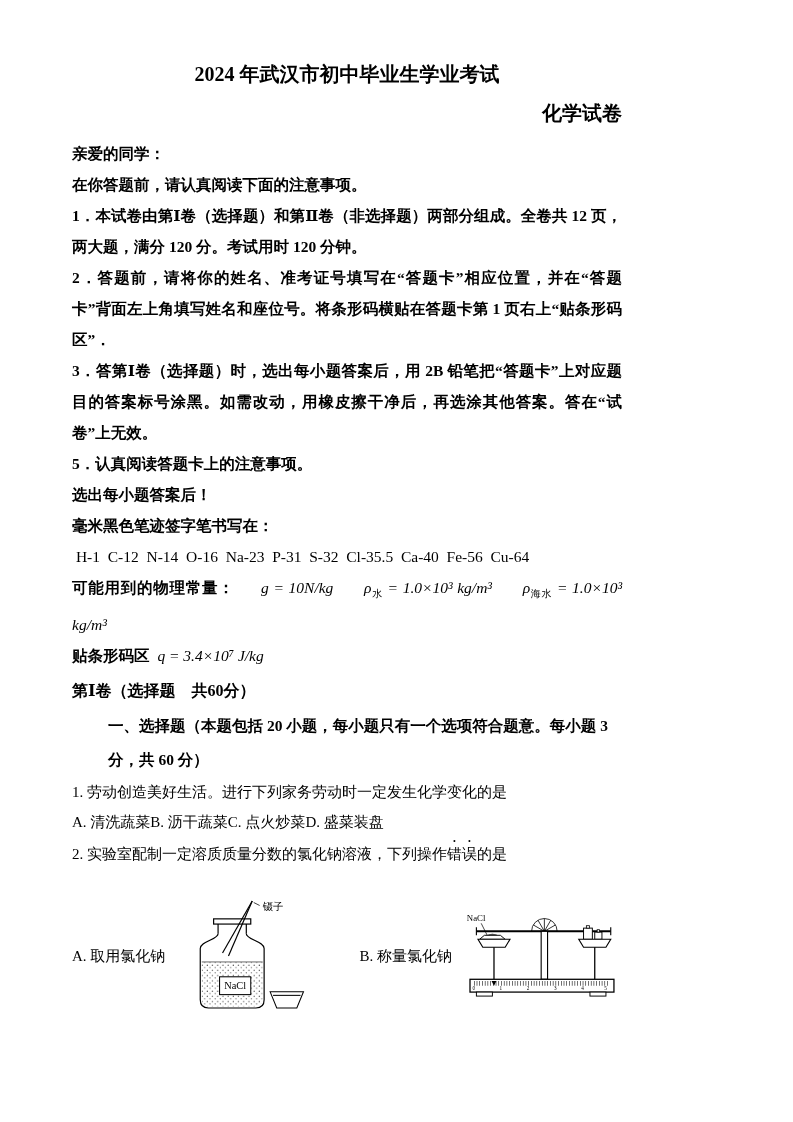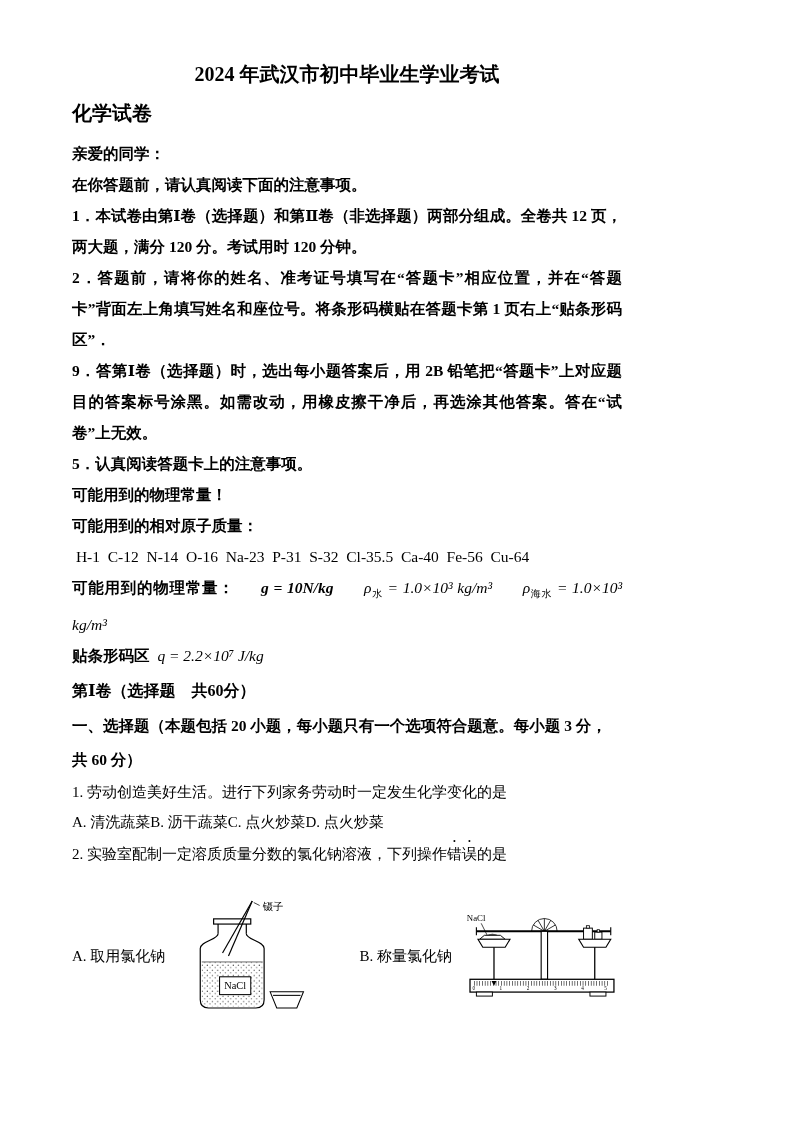--- a/index.html
+++ b/index.html
@@ -4,31 +4,31 @@
 <style>
   * { margin:0; padding:0; box-sizing:border-box; }
   html,body { background:#ffffff; }
   body {
     width:793px; height:1122px; overflow:hidden;
     font-family:"Liberation Serif","DejaVu Serif",serif;
     color:#000;
   }
   .page { width:694px; height:1122px; padding:56px 72px 0 72px; position:relative; }
   .title   { text-align:center; font-weight:bold; font-size:20px; line-height:36px; }
-  .subtitle{ text-align:left; font-weight:bold; font-size:20px; line-height:42px; margin-bottom:4px; }
+  .subtitle{ text-align:right; font-weight:bold; font-size:20px; line-height:42px; margin-bottom:4px; }
   p.line { font-size:15.5px; line-height:31px; text-align:justify; }
   .bold { font-weight:bold; }
   .pre  { white-space:pre-wrap; }
   .math { font-family:"Liberation Serif",serif; font-style:italic; }
   .math sub { font-style:normal; font-size:10px; }
   .constants, .anthracite { line-height:40px; }
   .constants .math { margin-right:26px; }
   .anthracite .math { margin-left:4px; }
   .section-header { text-align:left; font-weight:bold; font-size:16px; line-height:36px; margin-top:2px; }
-  .directions { font-weight:bold; font-size:15.5px; line-height:34px; }
+  .directions { font-weight:bold; font-size:15.5px; line-height:34px;margin-left:36px; }
   .qstem { font-size:15px; line-height:30px; }
   .options-row { display:flex; justify-content:flex-start; font-size:15px; line-height:30px; }
   .emph { -webkit-text-emphasis:filled dot; text-emphasis:filled dot; text-emphasis-position:over right; }
   .figure-row { display:flex; align-items:center; margin-top:8px; }
   .fig-label { font-size:15px; white-space:nowrap; }
   .fig-label.a { margin-right:10px; }
   .fig-label.b { margin-left:52px; margin-right:10px; }
   svg { display:block; }
   svg text { font-family:"Liberation Serif","DejaVu Serif",serif; }
 </style>
@@ -37,48 +37,48 @@
 
 <div class="page">
 
   <div class="title">2024 年武汉市初中毕业生学业考试</div>
   <div class="subtitle">化学试卷</div>
 
   <p class="line bold">亲爱的同学：</p>
   <p class="line bold">在你答题前，请认真阅读下面的注意事项。</p>
   <p class="line bold">1．本试卷由第Ⅰ卷（选择题）和第Ⅱ卷（非选择题）两部分组成。全卷共 12 页，两大题，满分 120 分。考试用时 120 分钟。</p>
   <p class="line bold">2．答题前，请将你的姓名、准考证号填写在“答题卡”相应位置，并在“答题卡”背面左上角填写姓名和座位号。将条形码横贴在答题卡第 1 页右上“贴条形码区”．</p>
-  <p class="line bold">9．答第Ⅰ卷（选择题）时，选出每小题答案后，用 2B 铅笔把“答题卡”上对应题目的答案标号涂黑。如需改动，用橡皮擦干净后，再选涂其他答案。答在“试卷”上无效。</p>
+  <p class="line bold">3．答第Ⅰ卷（选择题）时，选出每小题答案后，用 2B 铅笔把“答题卡”上对应题目的答案标号涂黑。如需改动，用橡皮擦干净后，再选涂其他答案。答在“试卷”上无效。</p>
   <p class="line bold">5．认真阅读答题卡上的注意事项。</p>
-  <p class="line bold">可能用到的物理常量！</p>
+  <p class="line bold">选出每小题答案后！</p>
 
-  <p class="line bold">可能用到的相对原子质量：</p>
+  <p class="line bold">毫米黑色笔迹签字笔书写在：</p>
   <p class="line pre"> H-1  C-12  N-14  O-16  Na-23  P-31  S-32  Cl-35.5  Ca-40  Fe-56  Cu-64</p>
 
   <p class="line constants">
     <span class="bold">可能用到的物理常量：</span>
-    <span class="math" style="margin-left:22px;font-weight:bold;">g = 10N/kg</span>
+    <span class="math" style="margin-left:22px;">g = 10N/kg</span>
     <span class="math"><span>ρ</span><sub>水</sub><span> = 1.0×10³ kg/m³</span></span>
     <span class="math"><span>ρ</span><sub>海水</sub><span> = 1.0×10³ kg/m³</span></span>
   </p>
 
   <p class="line anthracite">
     <span class="bold">贴条形码区</span>
-    <span class="math">q = 2.2×10⁷ J/kg</span>
+    <span class="math">q = 3.4×10⁷ J/kg</span>
   </p>
 
   <p class="section-header">第Ⅰ卷（选择题　共60分）</p>
   <p class="directions">一、选择题（本题包括 20 小题，每小题只有一个选项符合题意。每小题 3 分，共 60 分）</p>
 
   <p class="qstem">1. 劳动创造美好生活。进行下列家务劳动时一定发生化学变化的是</p>
   <div class="options-row">
     <span>A. 清洗蔬菜</span>
     <span>B. 沥干蔬菜</span>
     <span>C. 点火炒菜</span>
-    <span>D. 点火炒菜</span>
+    <span>D. 盛菜装盘</span>
   </div>
 
   <p class="qstem">
     <span>2. 实验室配制一定溶质质量分数的氯化钠溶液，下列操作</span><span class="emph">错误</span><span>的是</span>
   </p>
 
   <div class="figure-row">
     <span class="fig-label a">A. 取用氯化钠</span>
 
     <svg width="162" height="158" viewBox="0 0 178 160">

